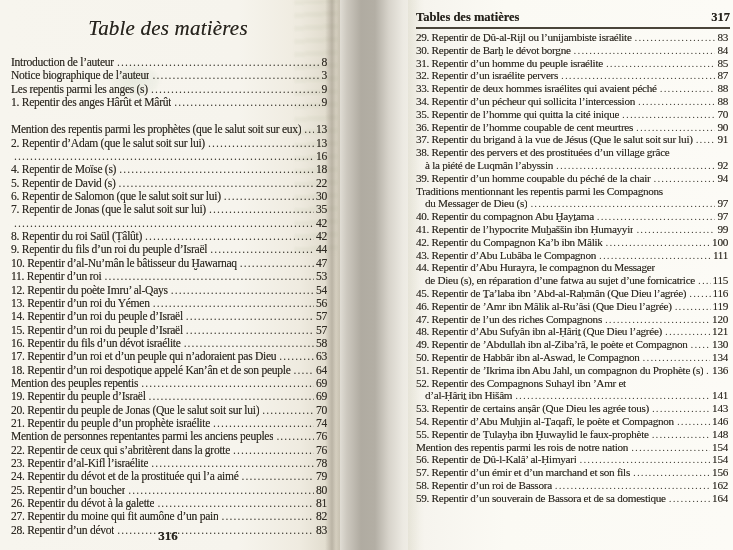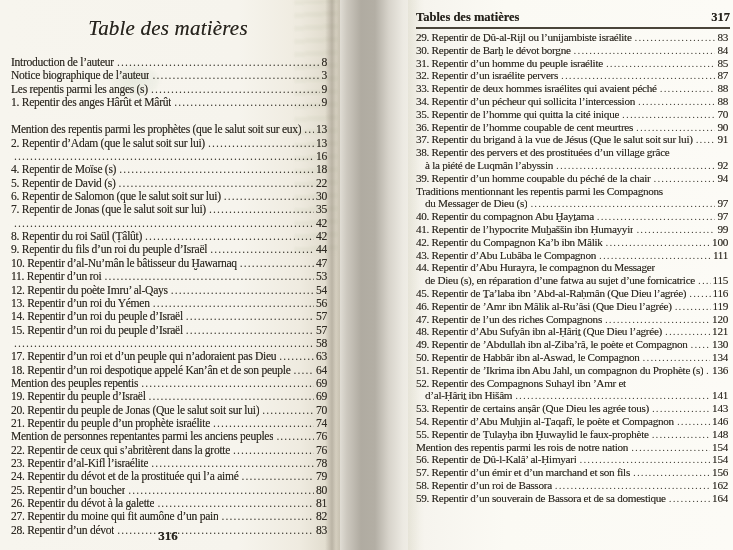--- a/index.html
+++ b/index.html
@@ -225,20 +225,21 @@
         </div>
         <div class="entry">
           <div class="line">
             <span class="t">15. Repentir d’un roi du peuple d’Israël</span>
             <span class="dots"></span>
             <span class="pg">57</span>
           </div>
         </div>
         <div class="entry">
           <div class="line">
+            <span class="t">16. Repentir du fils d’un dévot israélite</span>
             <span class="dots"></span>
             <span class="pg">58</span>
           </div>
         </div>
         <div class="entry">
           <div class="line">
             <span class="t">17. Repentir d’un roi et d’un peuple qui n’adoraient pas Dieu</span>
             <span class="dots"></span>
             <span class="pg">63</span>
           </div>

